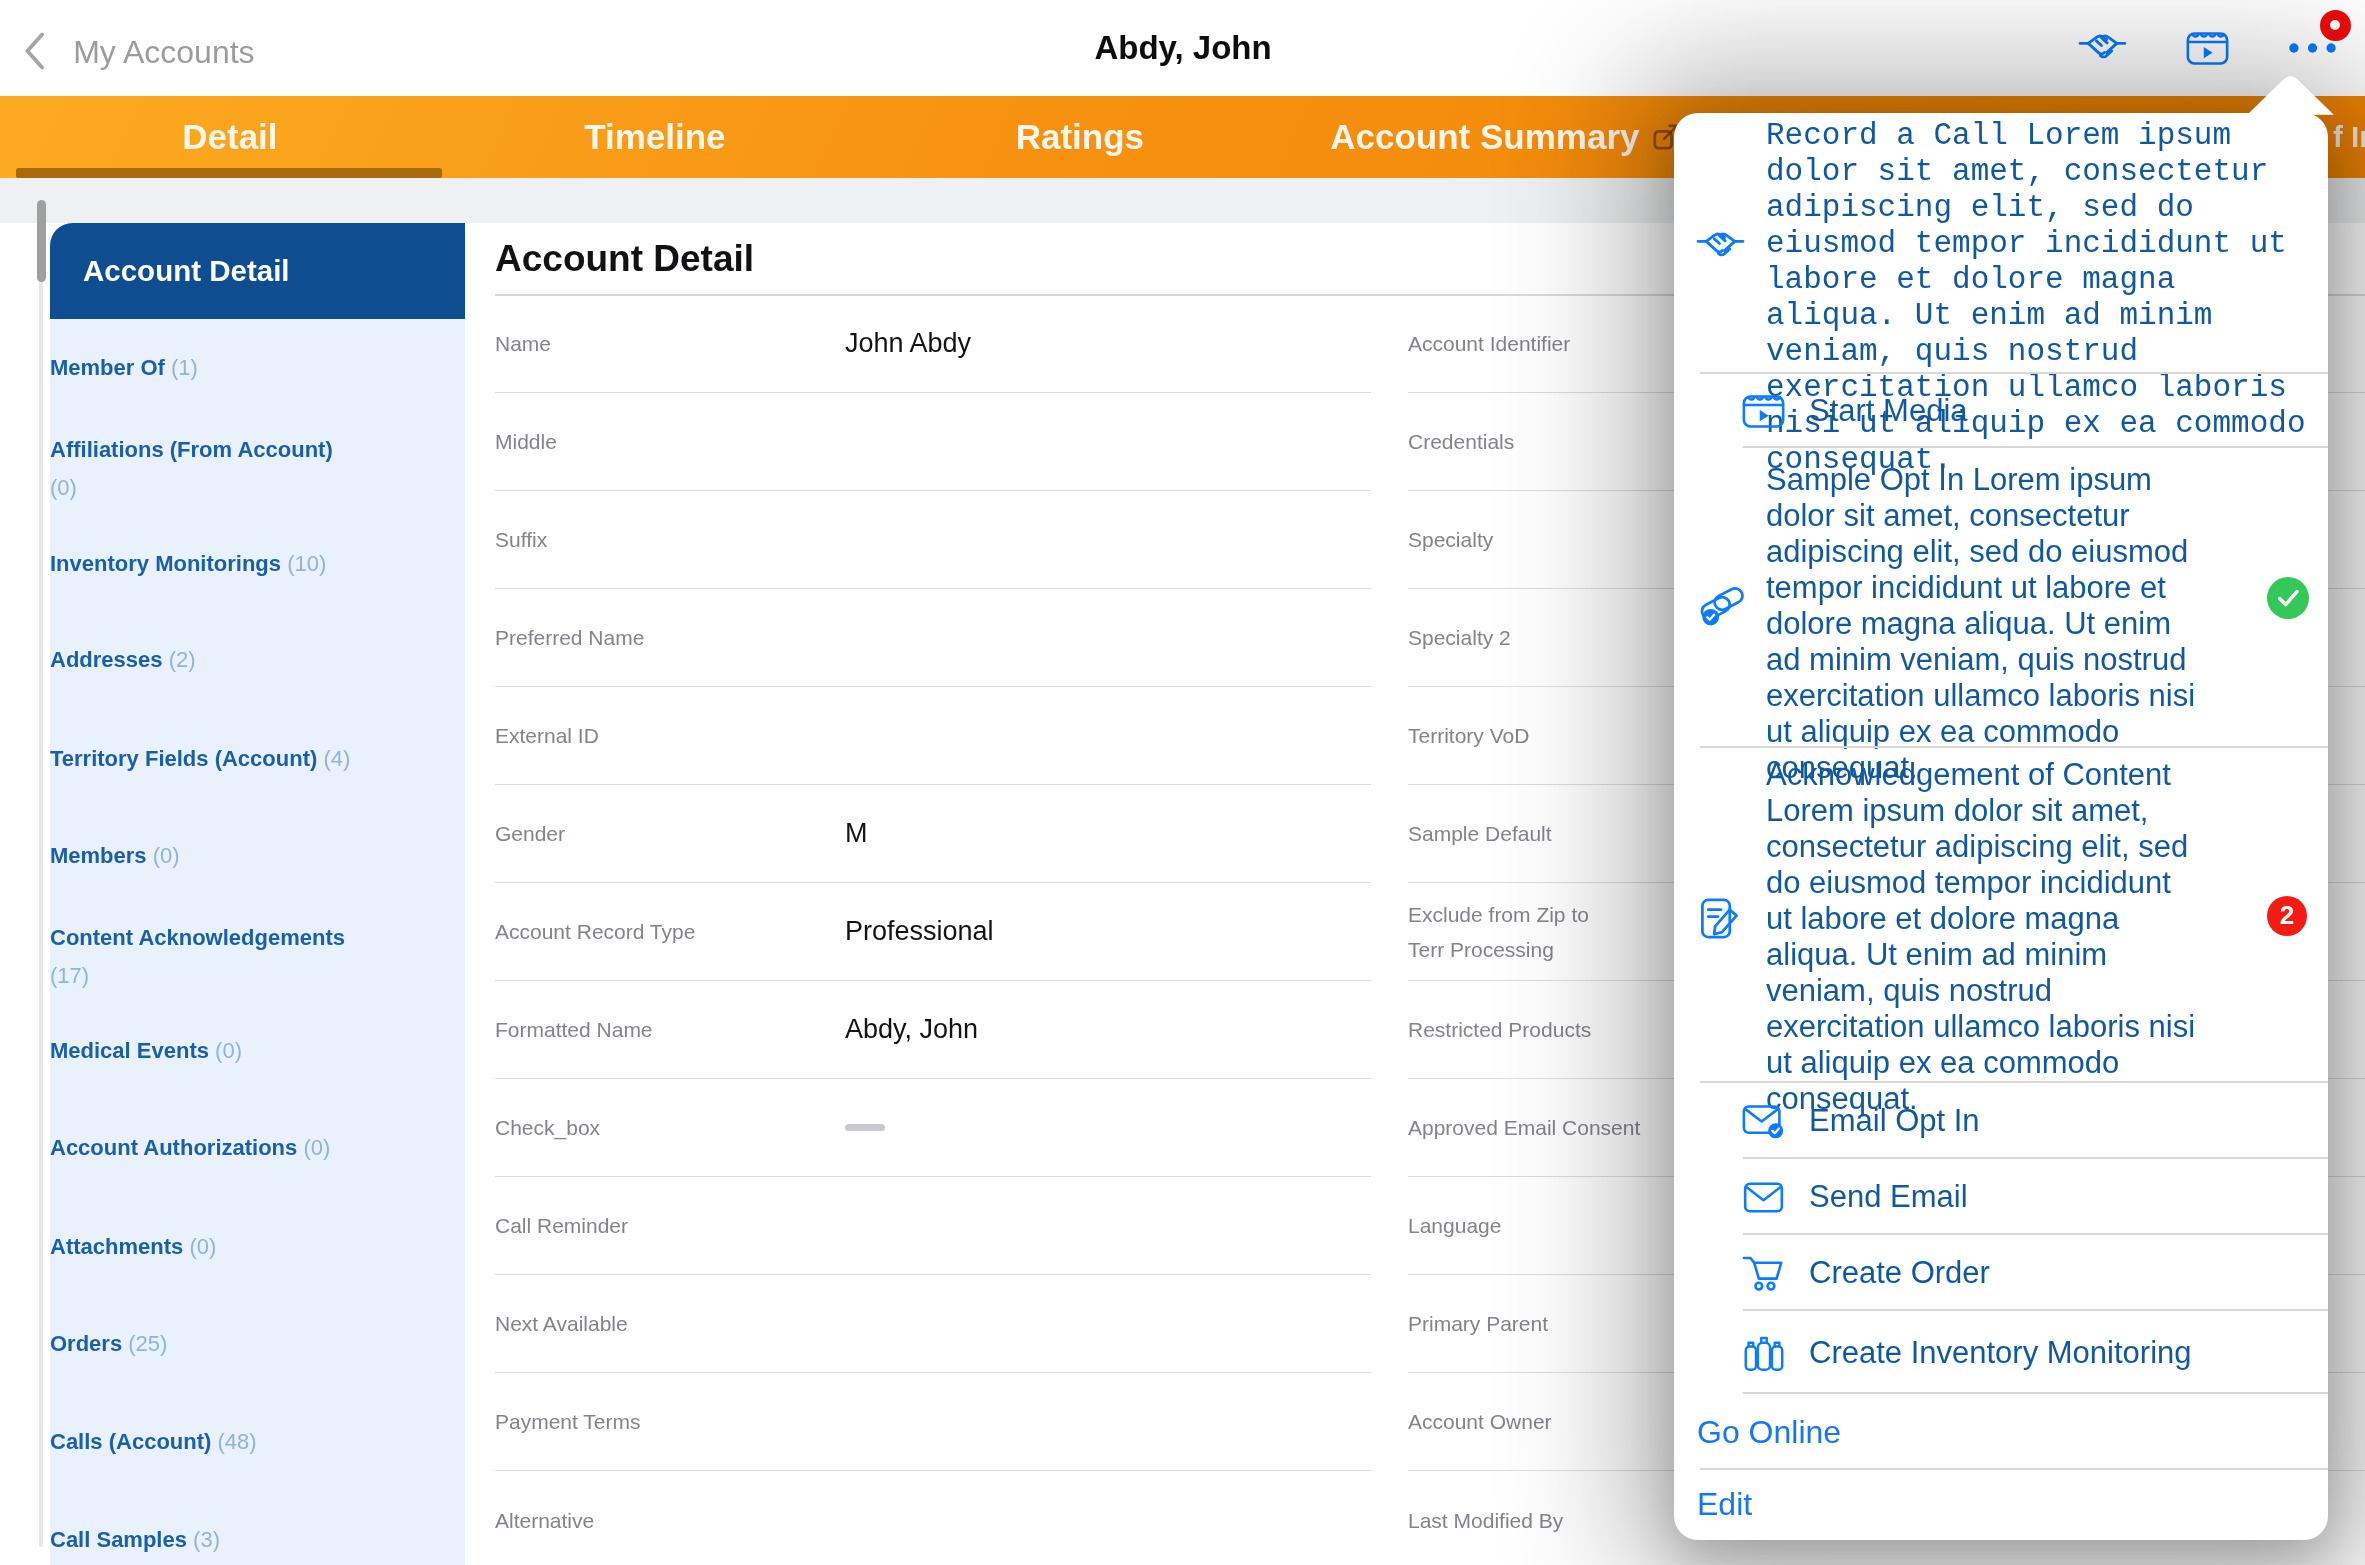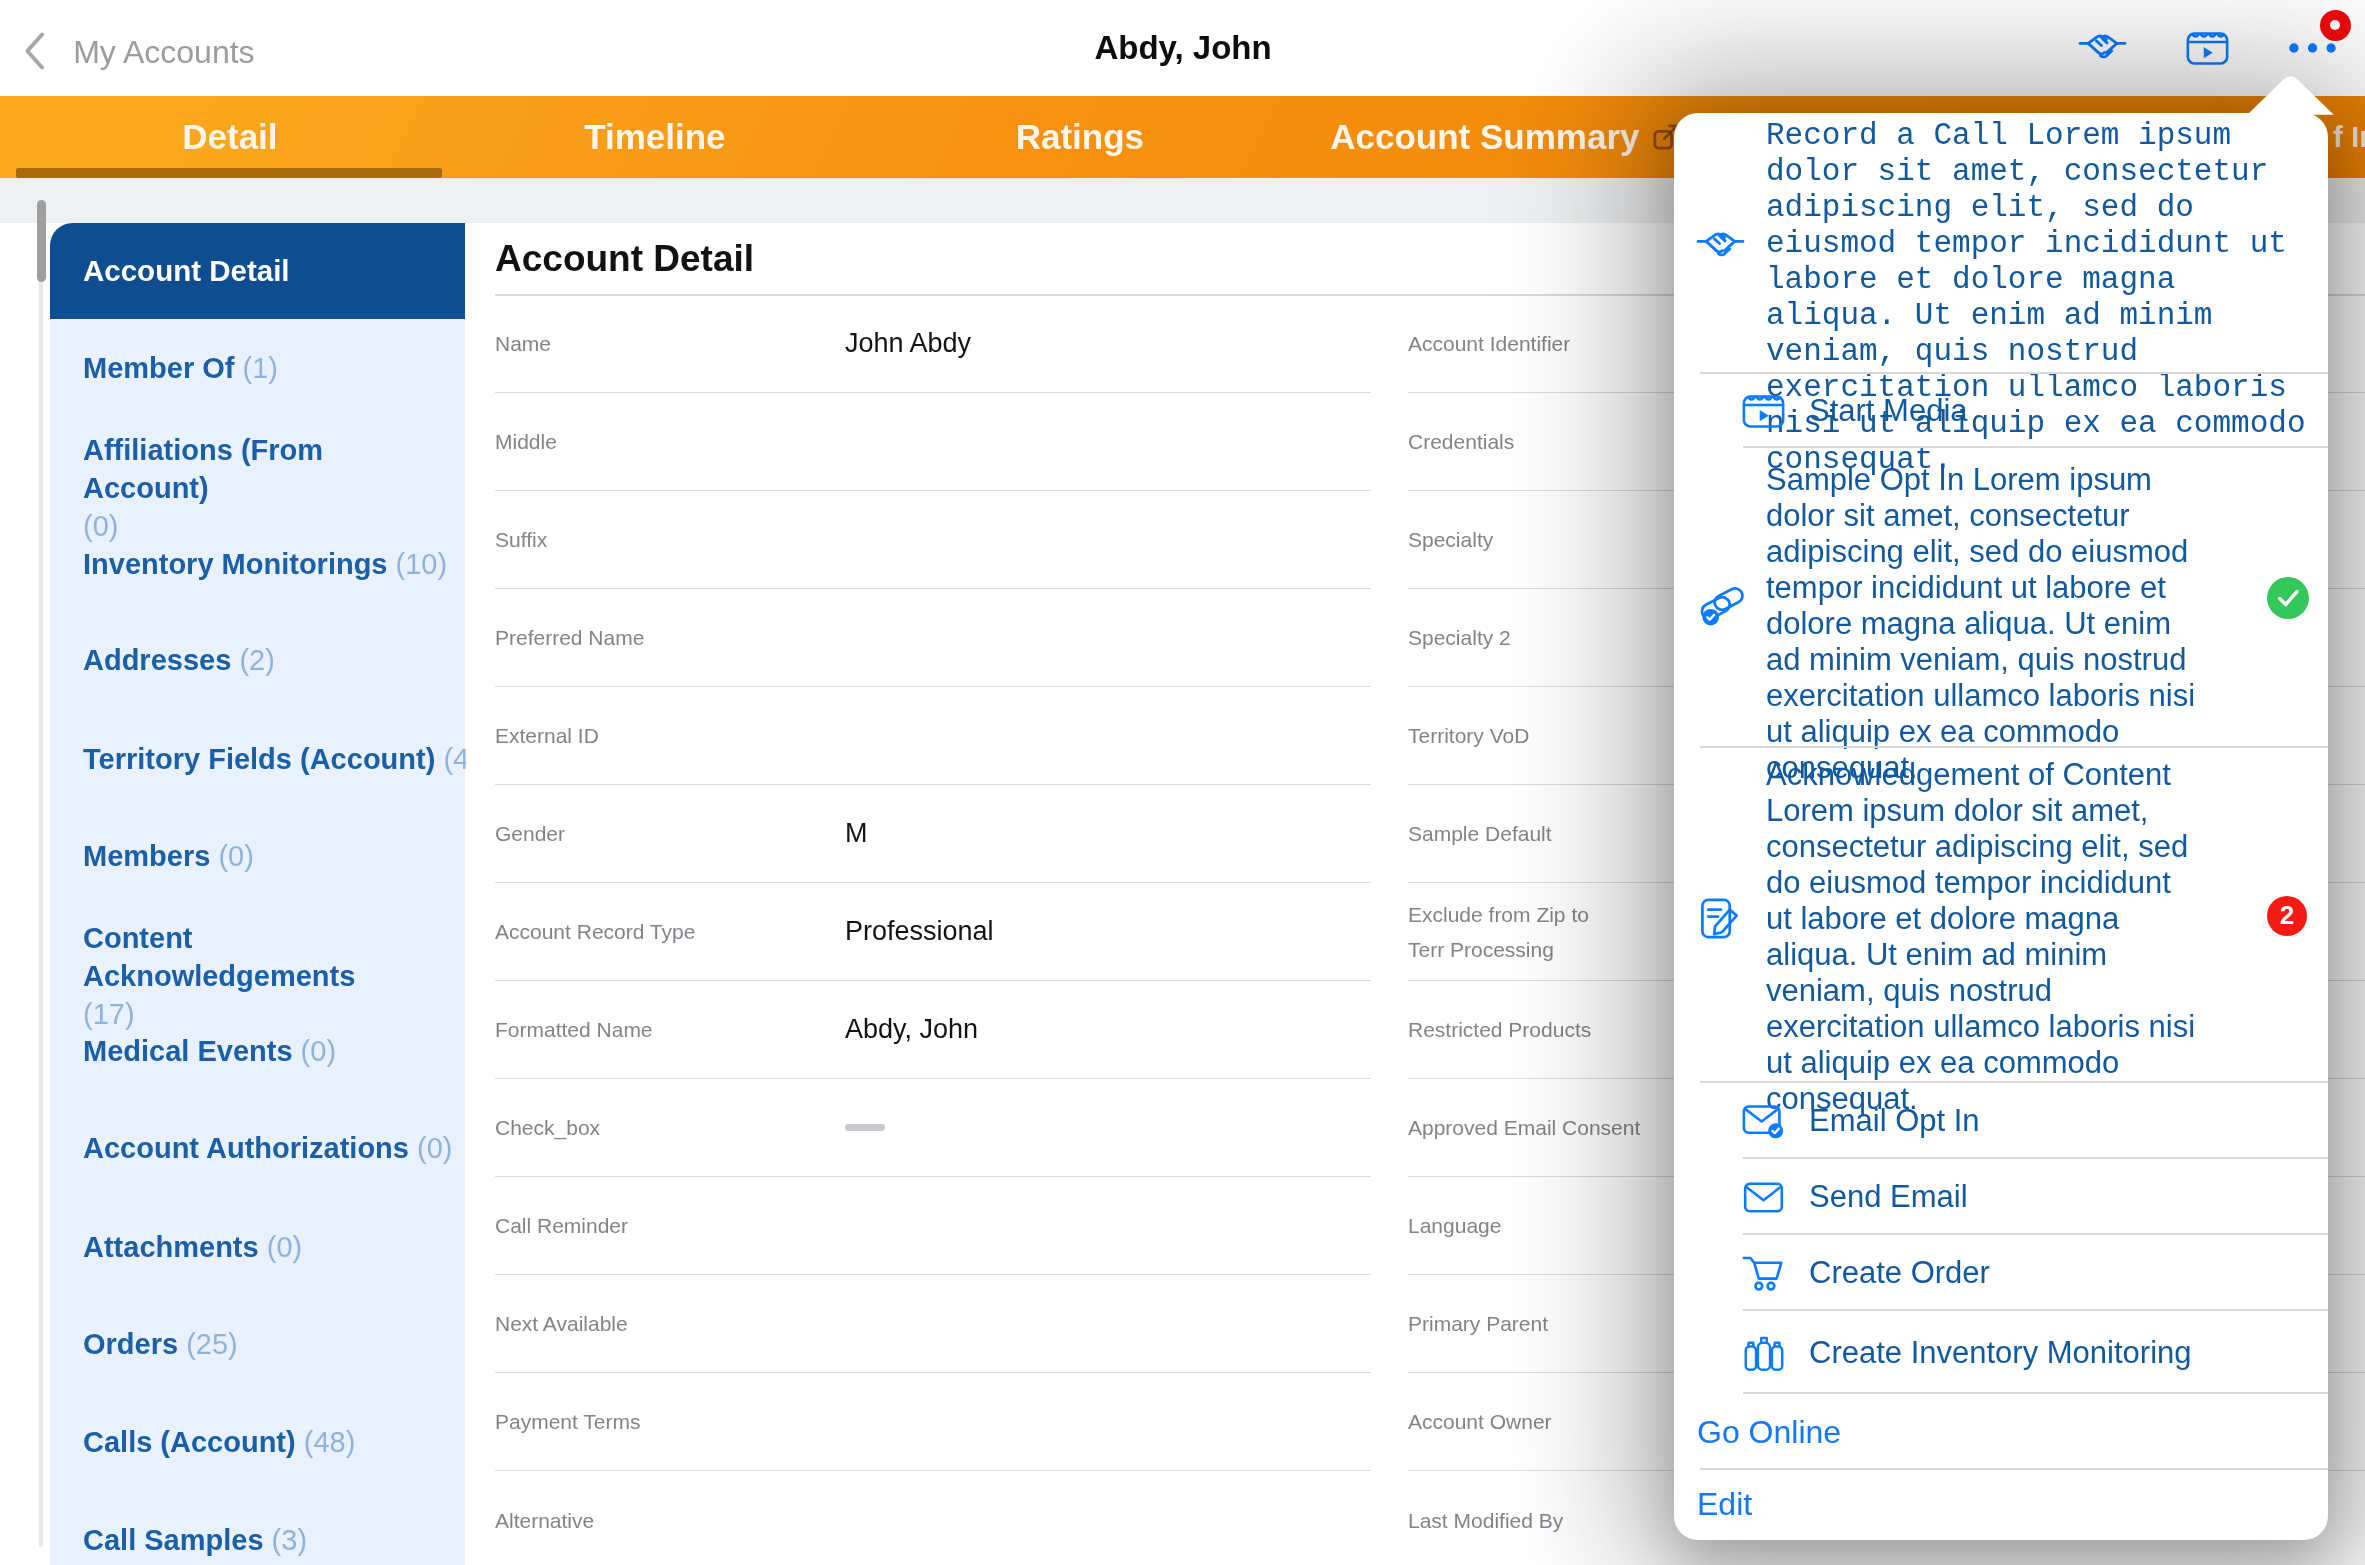--- a/index.html
+++ b/index.html
@@ -35,21 +35,21 @@
   
   .scroll-track { position:absolute; left:39px; top:235px; width:4.3px; height:1312px; background:#e7e7e7; border-radius:2.6px; }
   .scroll-thumb { position:absolute; left:37px; top:200px; width:8.7px; height:82px; background:#9f9f9f; border-radius:5.2px; }
 
   
   .sidebar { position:absolute; left:50px; top:223px; width:415px; height:1342px;
              background:#e9f2fc; border-top-left-radius:22.6px; }
   .sb-selected { position:absolute; left:0; top:0; width:415px; height:96px; background:#0d4d90;
                  border-top-left-radius:22.6px; color:#fff; font-size:29.5px; font-weight:bold;
                  display:flex; align-items:center; padding-left:33px; cursor:pointer; }
-  .sb-item { position:absolute; left:0; width:415px; padding-left:33px; font-size:29px; font-weight:bold;
+  .sb-item { position:absolute; left:0; width:415px; font-size:22px; font-weight:bold;
              color:#1b5fa8; line-height:38px; white-space:nowrap; cursor:pointer; }
   .sb-item .sb-count { color:#8fb3da; font-weight:normal; }
   .sb-item.wrap { white-space:normal; width:400px; }
   .sb-item.wrap .sb-count { display:block; }
 
   
   .main { position:absolute; left:466px; top:223px; width:1900px; height:1342px; background:#fff; }
   .heading { position:absolute; left:495px; top:238px; font-size:37px; font-weight:bold; color:#121214; z-index:1; }
   .head-div { position:absolute; left:495px; top:294px; width:1870px; height:1.7px; background:#dadada; }
   .col { position:absolute; top:295px; }

